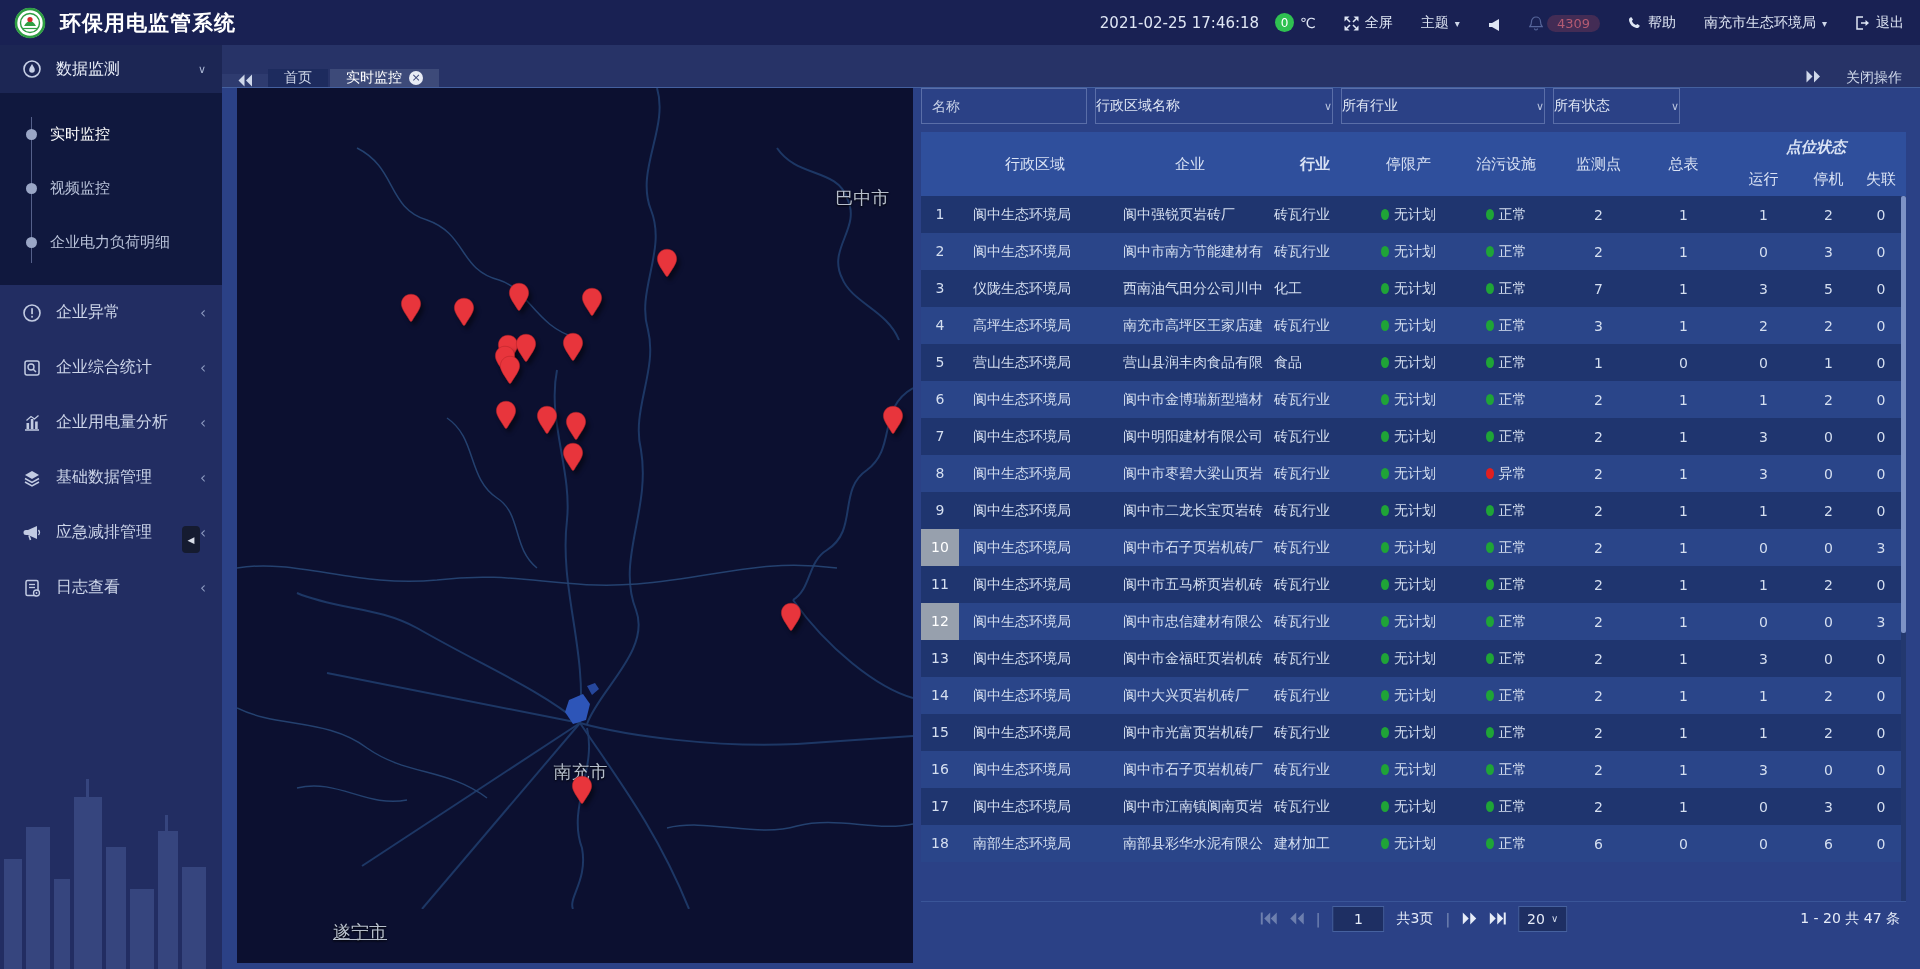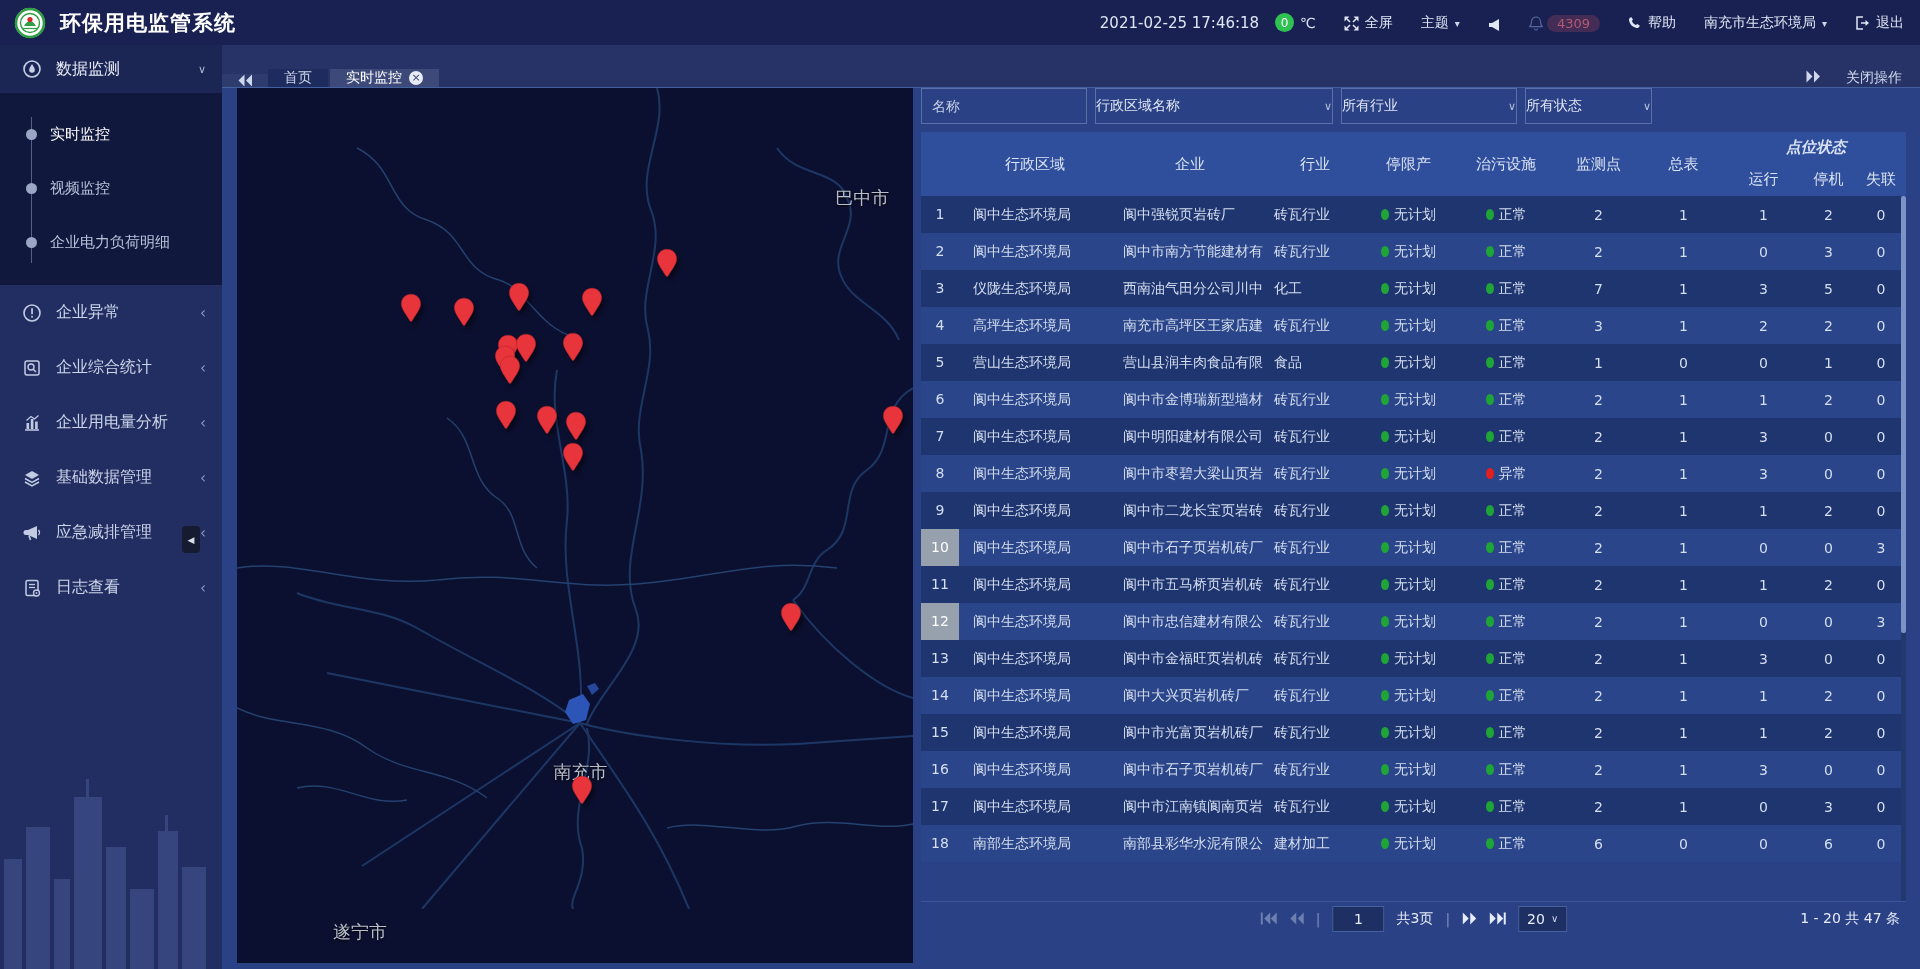--- a/index.html
+++ b/index.html
@@ -61,21 +61,21 @@
   .pin svg{display:block;width:22px;height:30px;}
   .map-collapse{position:absolute;left:182px;top:481px;width:18px;height:27px;background:#151b30;border-radius:4px;display:flex;align-items:center;justify-content:center;color:#d8dde8;font-size:9px;cursor:pointer;z-index:5;}
 
   
   .table-panel{flex:1;display:flex;flex-direction:column;margin-bottom:28px;min-width:0;}
   .filters{height:36px;display:flex;gap:8px;margin-bottom:8px;font-size:14px;}
   .f-input{width:166px;background:transparent;border:1px solid #5a6ea8;color:#dfe6f4;padding:0 10px;font-size:14px;font-family:inherit;}
   .f-input::placeholder{color:#c6d0e6;opacity:1;}
   .f-select{display:flex;align-items:center;justify-content:space-between;border:1px solid #5a6ea8;color:#dfe6f4;padding:0 0;cursor:pointer;}
   .f-select .caret{font-size:11px;color:#b9c4de;margin-left:10px;}
-  .f-region{width:238px;}.f-industry{width:176px;}.f-status{width:127px;}
+  .f-region{width:238px;}.f-industry{width:204px;}.f-status{width:127px;}
 
   .table-wrap{flex:1;display:flex;flex-direction:column;min-height:0;position:relative;}
   :root{--cols:38px 152px 158px 92px 95px 100px 85px 85px 75px 55px 1fr;}
   .thead{display:grid;grid-template-columns:var(--cols);grid-template-rows:31px 33px;background:#2f4f9c;color:#d9e2f4;font-size:15px;flex:0 0 auto;}
   .th{display:flex;align-items:center;justify-content:center;}
   .th.span2{grid-row:1/3;}
   .th.group{grid-column:9/12;grid-row:1;font-style:italic;font-weight:600;}
   .tbody{flex:1;overflow:hidden;position:relative;}
   .trow{display:grid;grid-template-columns:var(--cols);height:37px;align-items:center;font-size:14px;color:#d5dff0;cursor:pointer;}
   .trow.odd{background:#1f356f;}
@@ -362,21 +362,21 @@
             <path d="M210,330 C240,350 230,390 260,410 C285,426 275,460 300,480"></path>
           </g>
           <g fill="#2d55b8">
             <path d="M332,612 l14,-6 7,10 -4,16 -13,4 -8,-12 z"></path>
             <path d="M350,598 l8,-3 4,6 -7,6 z" opacity="0.8"></path>
           </g>
         </svg>
         <div id="cities">
             <div class="city-label" style="left: 92.5%; top: 12.6%;">巴中市</div>
             <div class="city-label" style="left: 50.8%; top: 78.2%;">南充市</div>
-            <div class="city-label" style="left: 18.2%; top: 96.5%;">遂宁市</div>
+            <div class="city-label" style="left: 18.2%; top: 96.5%; text-decoration: underline;">遂宁市</div>
           </div>
         <div id="pins">
             <div class="pin" style="left: 25.7%; top: 26.8%;">
               <svg viewBox="0 0 24 32">
                 <path d="M12 1 C6 1 1.5 5.6 1.5 11.5 C1.5 17 7 23.5 10.8 30 C11.4 31 12.6 31 13.2 30 C17 23.5 22.5 17 22.5 11.5 C22.5 5.6 18 1 12 1 Z" fill="#e8353c" stroke="#b7242b" stroke-width="0.6"></path>
               </svg>
             </div>
             <div class="pin" style="left: 33.6%; top: 27.3%;">
               <svg viewBox="0 0 24 32">
                 <path d="M12 1 C6 1 1.5 5.6 1.5 11.5 C1.5 17 7 23.5 10.8 30 C11.4 31 12.6 31 13.2 30 C17 23.5 22.5 17 22.5 11.5 C22.5 5.6 18 1 12 1 Z" fill="#e8353c" stroke="#b7242b" stroke-width="0.6"></path>
@@ -475,21 +475,21 @@
             <span>所有状态</span>
             <span class="caret">∨</span>
           </div>
         </div>
 
         <div class="table-wrap">
           <div class="thead" id="thead">
               <div class="th span2" style="grid-column: 1;"></div>
               <div class="th span2" style="grid-column: 2;">行政区域</div>
               <div class="th span2" style="grid-column: 3;">企业</div>
-              <div class="th span2" style="grid-column: 4;">行业</div>
+              <div class="th span2" style="grid-column: 4; font-weight: bold;">行业</div>
               <div class="th span2" style="grid-column: 5;">停限产</div>
               <div class="th span2" style="grid-column: 6;">治污设施</div>
               <div class="th span2" style="grid-column: 7;">监测点</div>
               <div class="th span2" style="grid-column: 8;">总表</div>
               <div class="th group">点位状态</div>
               <div class="th" style="grid-area: 2 / 9;">运行</div>
               <div class="th" style="grid-area: 2 / 10;">停机</div>
               <div class="th" style="grid-area: 2 / 11;">失联</div>
             </div>
           <div class="tbody" id="tbody">

